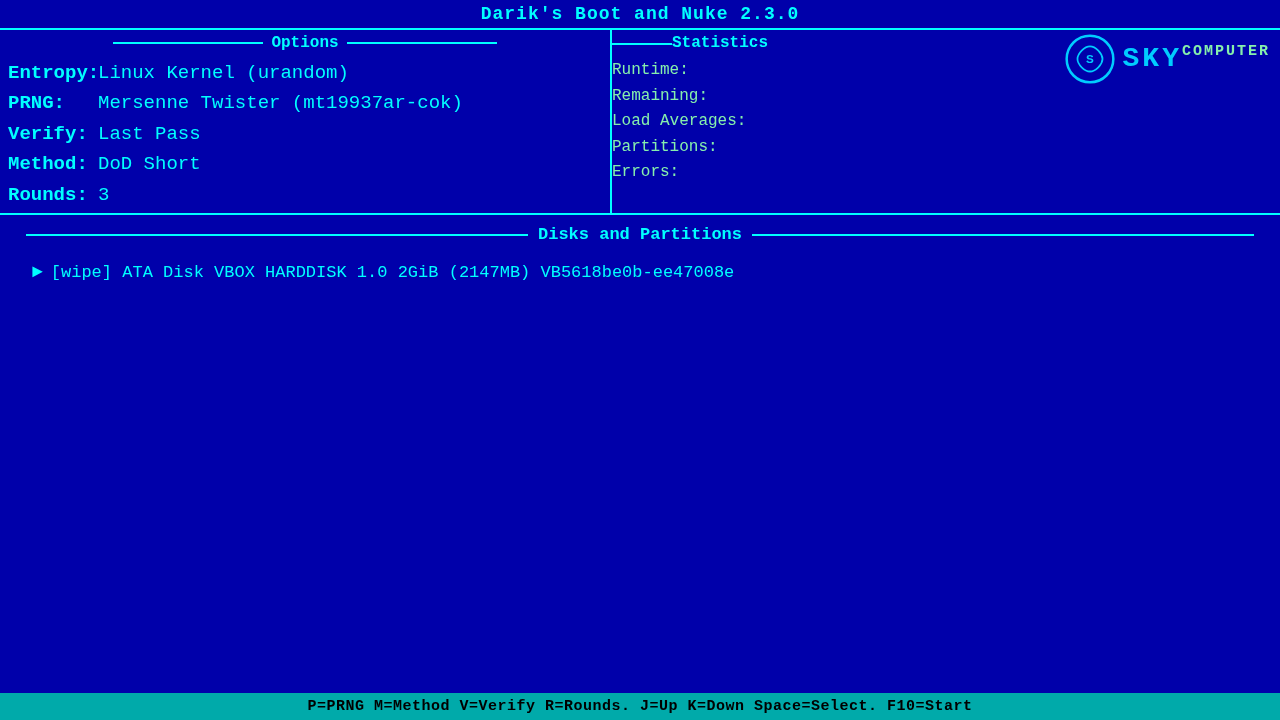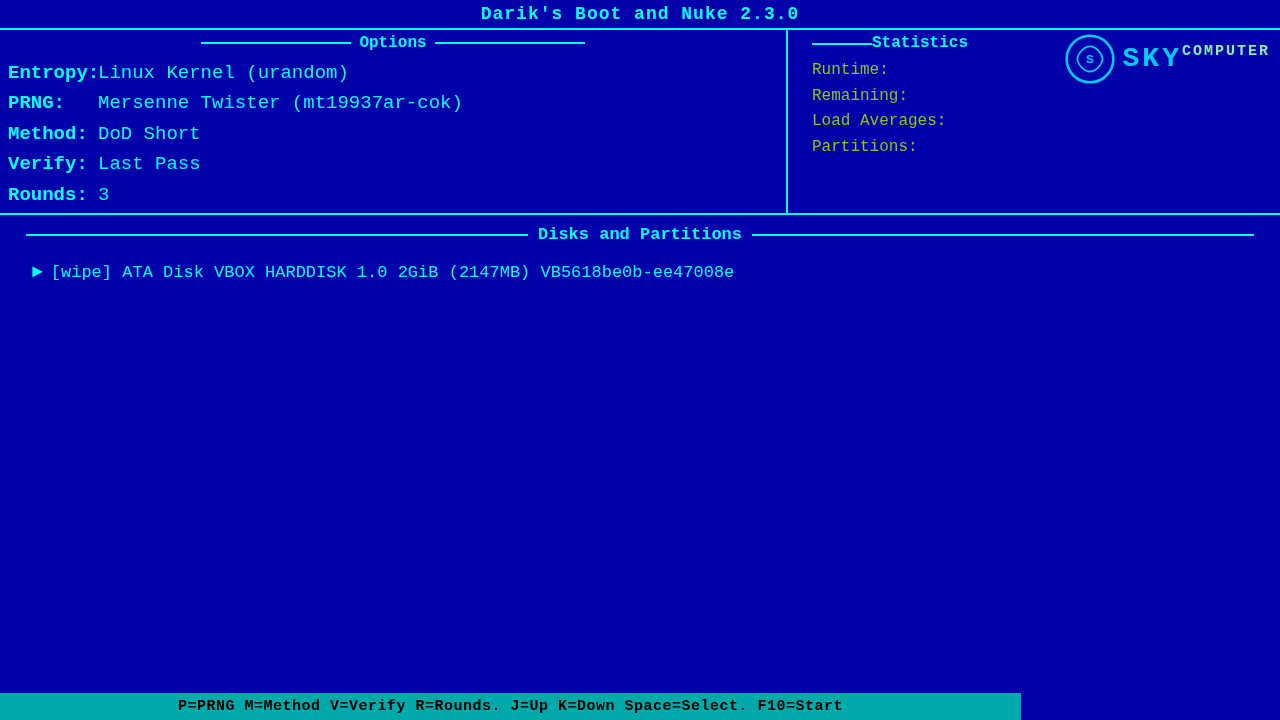--- a/index.html
+++ b/index.html
@@ -23,21 +23,21 @@
       letter-spacing: 1px;
     }
 
     #main-panels {
       display: flex;
       border-bottom: 2px solid #00FFFF;
       height: 185px;
     }
 
     #options-panel {
-      width: 788px;
+      width: 612px;
       border-right: 2px solid #00FFFF;
       padding: 4px 8px;
     }
 
     #options-title {
       text-align: center;
       font-size: 16px;
       font-weight: bold;
       color: #00FFFF;
       margin-bottom: 6px;
@@ -69,21 +69,21 @@
     .opt-label {
       width: 90px;
       font-weight: bold;
     }
     .opt-value {
       color: #00FFFF;
     }
 
     #statistics-panel {
       flex: 1;
-      padding: 4px 24px;
+      padding: 4px 0;
       position: relative;
     }
 
     #statistics-title {
       text-align: left;
       font-size: 16px;
       font-weight: bold;
       color: #00FFFF;
       margin-bottom: 6px;
       padding-left: 60px;
@@ -96,21 +96,21 @@
       width: 60px;
       vertical-align: middle;
       margin-right: 8px;
       position: absolute;
       left: 0;
       top: 50%;
     }
 
     .stat-row {
       font-size: 16px;
-      color: #84cc16;
+      color: #86efac;
       line-height: 1.6;
     }
 
     #sky-logo {
       position: absolute;
       top: 4px;
       right: 10px;
       display: flex;
       align-items: center;
       gap: 8px;
@@ -180,21 +180,21 @@
 
     .disk-arrow {
       color: #00FFFF;
       font-size: 18px;
     }
 
     #footer {
       position: absolute;
       bottom: 0;
       left: 0;
-      width: 1021px;
+      width: 1280px;
       background-color: #00AAAA;
       color: #000000;
       font-size: 15px;
       font-weight: bold;
       text-align: center;
       padding: 5px 0;
       letter-spacing: 0.5px;
     }
   </style>
 </head>
@@ -211,43 +211,44 @@
     <div id="options-rows">
         <div class="options-row">
           <span class="opt-label">Entropy:</span>
           <span class="opt-value">Linux Kernel (urandom)</span>
         </div>
         <div class="options-row">
           <span class="opt-label">PRNG:</span>
           <span class="opt-value">Mersenne Twister (mt19937ar-cok)</span>
         </div>
         <div class="options-row">
+          <span class="opt-label">Verify:</span>
+          <span class="opt-value">Last Pass</span>
+        </div>
+        <div class="options-row">
           <span class="opt-label">Method:</span>
           <span class="opt-value">DoD Short</span>
-        </div>
-        <div class="options-row">
-          <span class="opt-label">Verify:</span>
-          <span class="opt-value">Last Pass</span>
         </div>
         <div class="options-row">
           <span class="opt-label">Rounds:</span>
           <span class="opt-value">3</span>
         </div>
       </div>
   </div>
 
   <div id="statistics-panel">
     <div id="statistics-title">
       <span>Statistics</span>
     </div>
     <div id="statistics-rows">
         <div class="stat-row">Runtime:</div>
         <div class="stat-row">Remaining:</div>
         <div class="stat-row">Load Averages:</div>
         <div class="stat-row">Partitions:</div>
+        <div class="stat-row">Errors:</div>
       </div>
 
     <div id="sky-logo">
       <svg id="sky-icon" viewBox="0 0 60 60" xmlns="http://www.w3.org/2000/svg">
         <circle cx="30" cy="30" r="28" fill="none" stroke="#00CCFF" stroke-width="3"></circle>
         <path d="M20 20 Q30 10 40 20 Q50 30 40 40 Q30 50 20 40 Q10 30 20 20Z" fill="none" stroke="#00CCFF" stroke-width="2"></path>
         <text x="30" y="35" text-anchor="middle" font-size="14" font-weight="bold" fill="#00CCFF" font-family="Arial">S</text>
       </svg>
       <div id="sky-text">
         <span id="sky-word">SKY</span>

